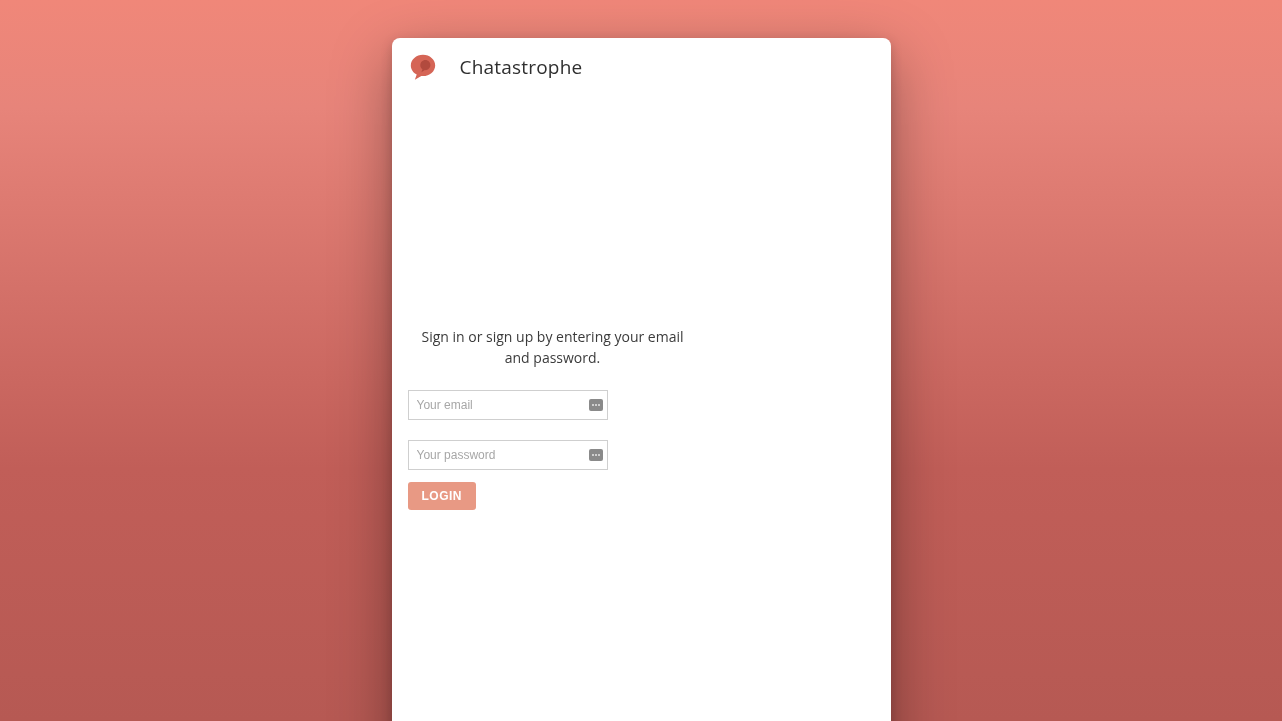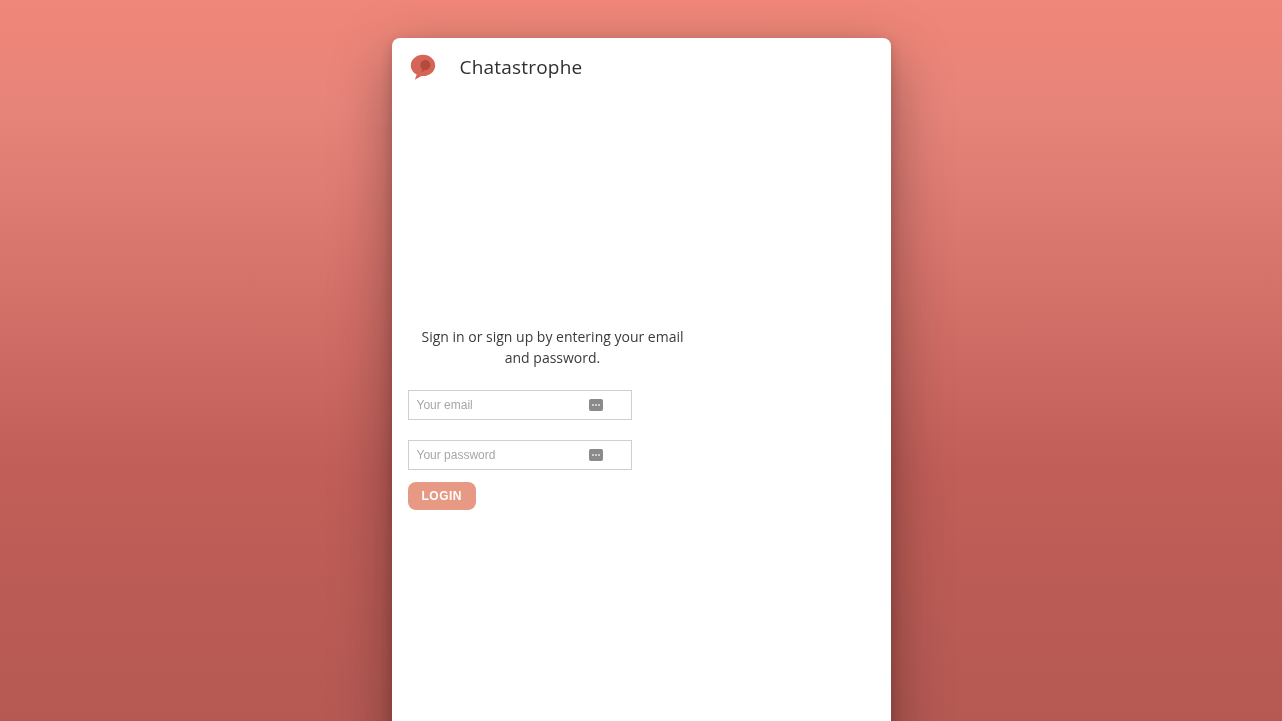--- a/index.html
+++ b/index.html
@@ -67,21 +67,21 @@
   }
   .field-wrap {
     position: relative;
     width: 200px;
     margin-top: 22px;
   }
   .field-wrap + .field-wrap {
     margin-top: 20px;
   }
   .text-input {
-    width: 224px;
+    width: 200px;
     height: 30px;
     border: 1px solid #cfcfcf;
     background: #fff;
     padding: 0 30px 0 8px;
     font-size: 12px;
     color: #333;
     outline: none;
   }
   .text-input::placeholder {
     color: #a7a7a7;
@@ -105,21 +105,21 @@
     width: 2px;
     height: 2px;
     background: #e6e6e6;
     border-radius: 50%;
   }
   .login-btn {
     margin-top: 12px;
     background: #E89984;
     color: #ffffff;
     border: none;
-    border-radius: 8px;
+    border-radius: 3px;
     font-size: 12px;
     font-weight: 700;
     letter-spacing: 0.5px;
     padding: 7px 14px;
     cursor: pointer;
   }
 </style>
 </head>
 <body>
 

